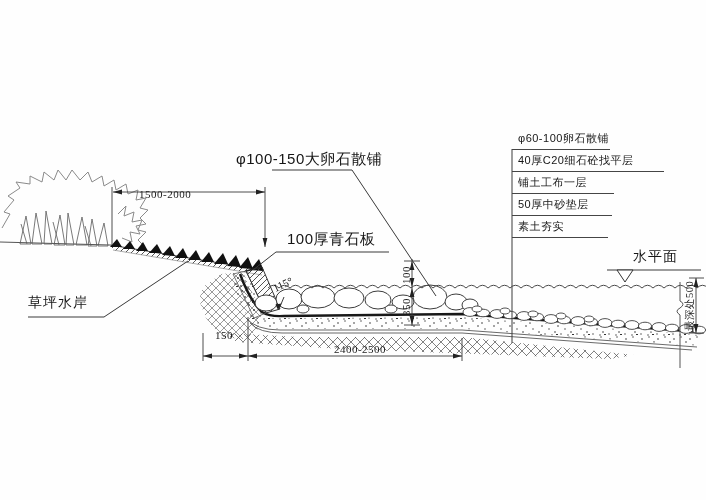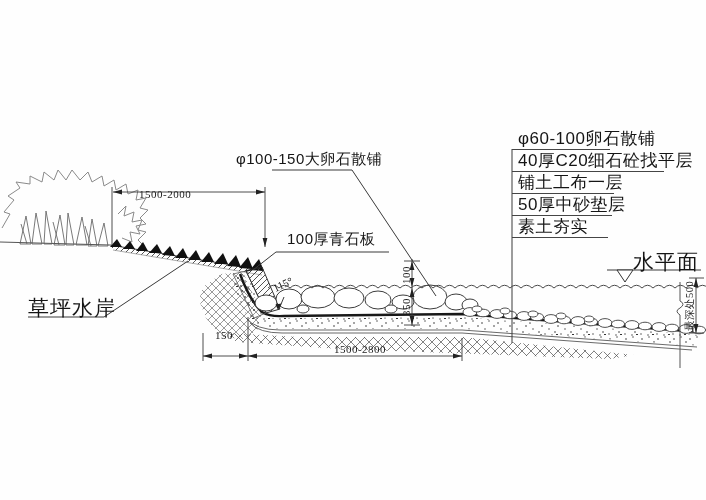--- a/index.html
+++ b/index.html
@@ -3,29 +3,29 @@
 <meta charset="utf-8">
 <style>
   html,body{margin:0;padding:0;background:#fff;}
   .stage{
     position:relative;width:706px;height:500px;background:#fefefe;
     font-family:"Liberation Sans",sans-serif;color:#111;overflow:hidden;
   }
   .stage svg{position:absolute;left:0;top:0;}
   .lbl{position:absolute;white-space:nowrap;color:#151515;}
   .lbl-main{font-size:15px;letter-spacing:.5px;}
-  .lbl-big{font-size:21px;letter-spacing:1px;}
+  .lbl-big{font-size:14px;letter-spacing:1px;}
   .dimtxt{
     position:absolute;font-family:"Liberation Serif",serif;font-size:11px;
     color:#1c1c1c;white-space:nowrap;letter-spacing:.5px;
   }
   .rot{transform-origin:0 0;transform:rotate(-90deg);}
   .notes{position:absolute;left:512px;top:128px;}
   .note-row{
-    height:21px;line-height:21px;padding-left:6px;font-size:17px;
+    height:21px;line-height:21px;padding-left:6px;font-size:11px;
     letter-spacing:.5px;border-bottom:1px solid #454545;white-space:nowrap;color:#151515;
   }
   .note-row:nth-child(1){width:92px;}
   .note-row:nth-child(2){width:146px;}
   .note-row:nth-child(3){width:96px;}
   .note-row:nth-child(4){width:94px;}
   .note-row:nth-child(5){width:90px;}
   .angle-lbl{font-size:11px;font-family:"Liberation Serif",serif;
     transform:rotate(-25deg);transform-origin:left bottom;}
 </style>
@@ -213,18 +213,18 @@
 <div class="notes">
   <div class="note-row">φ60-100卵石散铺</div>
   <div class="note-row">40厚C20细石砼找平层</div>
   <div class="note-row">铺土工布一层</div>
   <div class="note-row">50厚中砂垫层</div>
   <div class="note-row">素土夯实</div>
 </div>
 
 <div class="dimtxt" style="left:139px;top:188px;width:100px;text-align:left;">1500-2000</div>
 <div class="dimtxt" style="left:200px;top:329px;width:48px;text-align:center;">150</div>
-<div class="dimtxt" style="left:300px;top:343px;width:120px;text-align:center;">1500-2800</div>
+<div class="dimtxt" style="left:300px;top:343px;width:120px;text-align:center;">2400-2500</div>
 <div class="dimtxt rot" style="left:400px;top:284px;">100</div>
 <div class="dimtxt rot" style="left:400px;top:316px;">350</div>
 <div class="dimtxt rot" style="left:683px;top:331px;font-size:10.5px;">最深处500</div>
 
 </div>
 
 </body></html>

